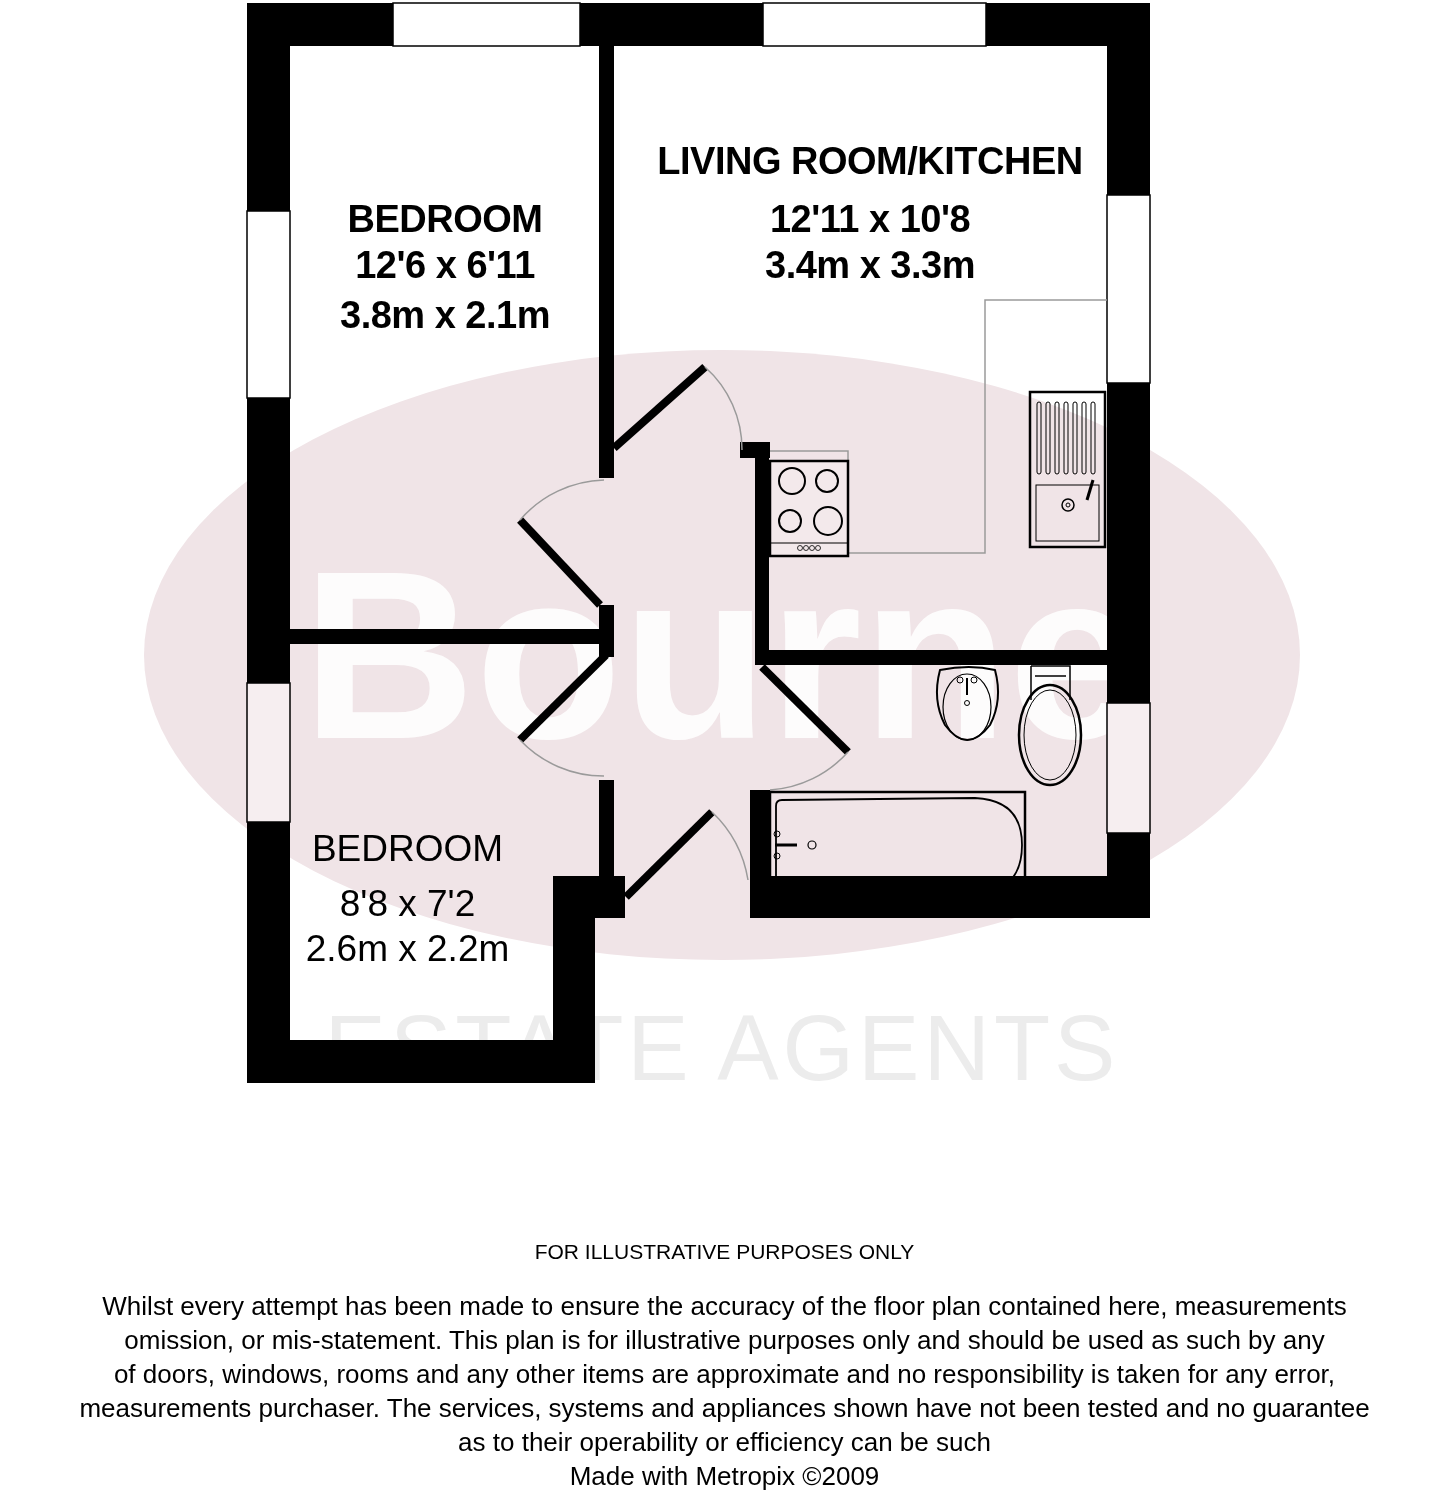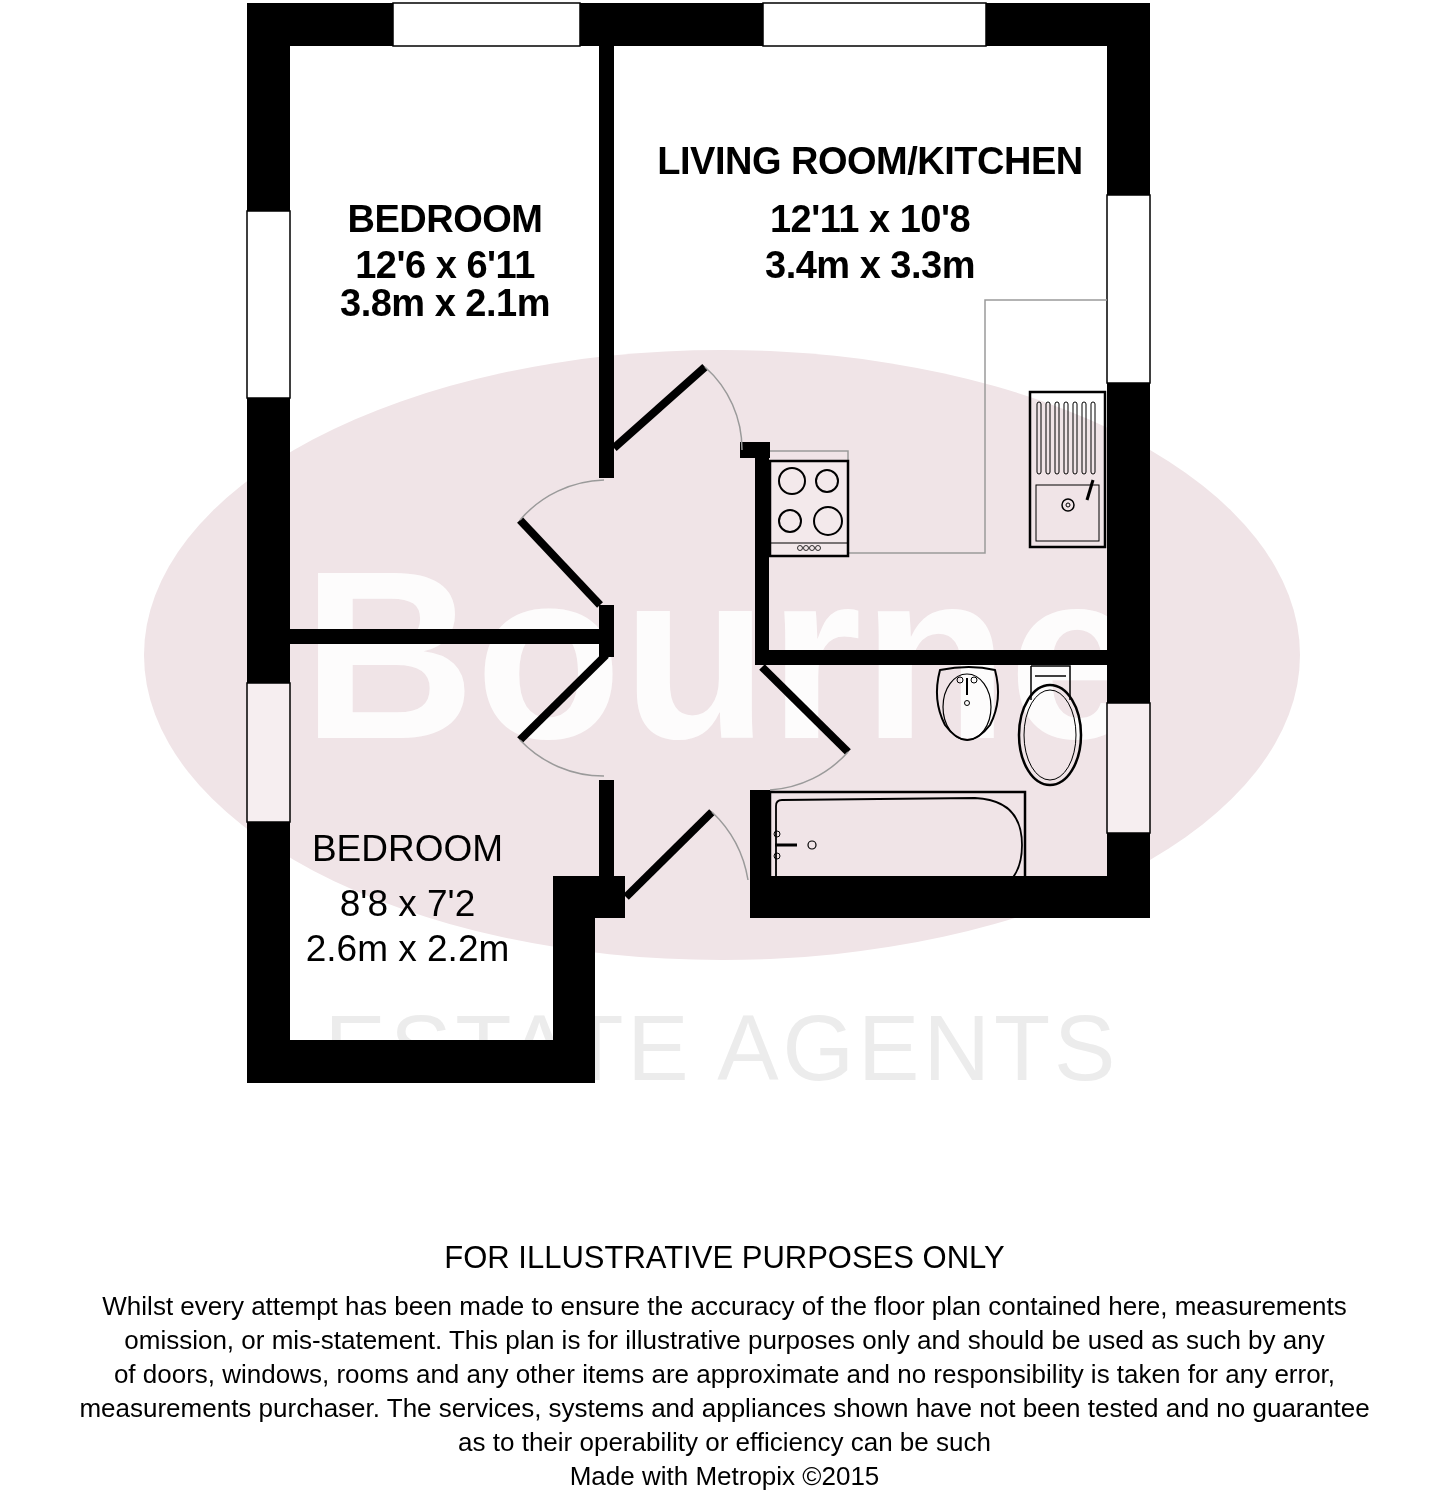--- a/index.html
+++ b/index.html
@@ -3,21 +3,21 @@
 <meta charset="utf-8">
 <style>
   html, body { margin:0; padding:0; background:#ffffff; }
   body { width:1449px; height:1496px; position:relative; overflow:hidden; font-family:"Liberation Sans", sans-serif; }
   #plan { position:absolute; left:0; top:0; width:1449px; height:1100px; }
   .room-label { position:absolute; text-align:center; color:#000; font-family:"Liberation Sans", sans-serif; font-weight:bold; line-height:1.0; }
   .room-label div { white-space:nowrap; }
   .lbl-lg { font-size:38px; letter-spacing:-0.5px; }
   .lbl-md { font-size:37px; }
   .footer { position:absolute; left:0; width:1449px; text-align:center; color:#000; font-family:"Liberation Sans", sans-serif; }
-  .footer-title { top:1240px; font-size:31px; }
+  .footer-title { top:1240px; font-size:21px; }
   .footer-body { top:1289px; font-size:26px; line-height:34px; }
   .footer-body div { white-space:nowrap; }
 </style>
 </head>
 <body>
 
 <svg id="plan" viewBox="0 0 1449 1100" width="1449" height="1100" xmlns="http://www.w3.org/2000/svg">
 
   <g>
     <ellipse cx="722" cy="655" rx="578" ry="305" fill="#f0e4e7"></ellipse>
@@ -136,21 +136,21 @@
     <line x1="775" y1="845" x2="797" y2="845" stroke-width="3"></line>
     <circle cx="777" cy="834" r="3" stroke-width="1"></circle>
     <circle cx="777" cy="856" r="3" stroke-width="1"></circle>
     <circle cx="812" cy="845" r="4" stroke-width="1.2"></circle>
   </g>
 </svg>
 
 <div class="room-label lbl-lg" style="left:290px; top:200px; width:310px;">
   <div>BEDROOM</div>
   <div style="margin-top:8px;">12'6 x 6'11</div>
-  <div style="margin-top:0;">3.8m x 2.1m</div>
+  <div style="margin-top:12px;">3.8m x 2.1m</div>
 </div>
 
 <div class="room-label lbl-lg" style="left:614px; top:142px; width:512px;">
   <div>LIVING ROOM/KITCHEN</div>
   <div style="margin-top:20px;">12'11 x 10'8</div>
   <div style="margin-top:8px;">3.4m x 3.3m</div>
 </div>
 
 <div class="room-label lbl-md" style="left:290px; top:830px; width:235px; font-weight:normal;">
   <div>BEDROOM</div>
@@ -158,14 +158,14 @@
   <div style="margin-top:8px;">2.6m x 2.2m</div>
 </div>
 
 <div class="footer footer-title">FOR ILLUSTRATIVE PURPOSES ONLY</div>
 <div class="footer footer-body">
   <div>Whilst every attempt has been made to ensure the accuracy of the floor plan contained here, measurements</div>
   <div>omission, or mis-statement. This plan is for illustrative purposes only and should be used as such by any</div>
   <div>of doors, windows, rooms and any other items are approximate and no responsibility is taken for any error,</div>
   <div>measurements purchaser. The services, systems and appliances shown have not been tested and no guarantee</div>
   <div>as to their operability or efficiency can be such</div>
-  <div>Made with Metropix ©2015</div>
+  <div>Made with Metropix ©2009</div>
 </div>
 
 </body></html>

